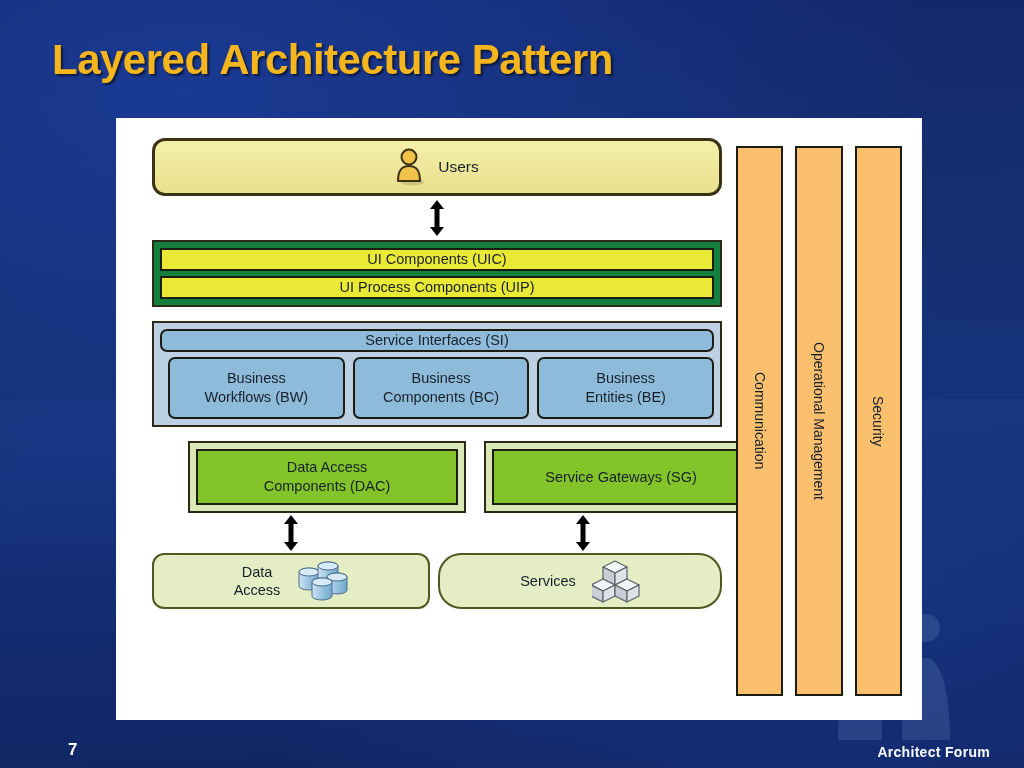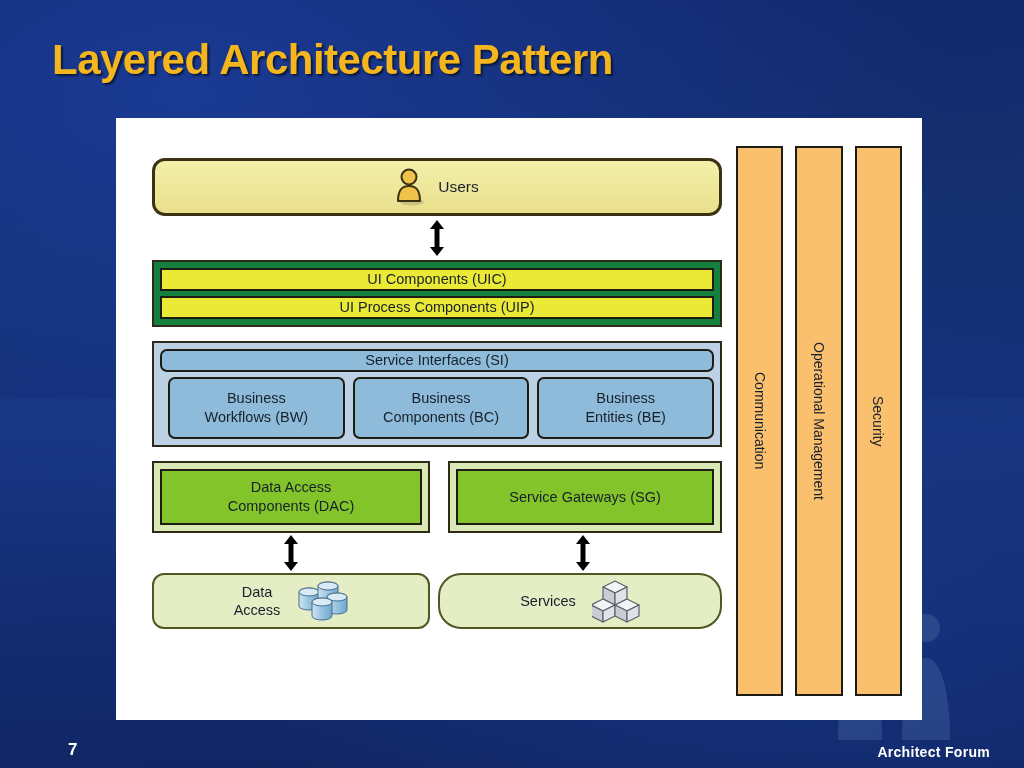--- a/index.html
+++ b/index.html
@@ -89,21 +89,21 @@
     top: 118px;
     width: 806px;
     height: 602px;
     background: #ffffff;
     z-index: 2;
   }
 
   .diagram-inner {
     position: absolute;
     left: 36px;
-    top: 40px;
+    top: 20px;
     width: 570px;
     bottom: 24px;
   }
 
   
   .layer-container {
     border: 2px solid #2e2a17;
     width: 100%;
     padding: 6px;
     display: flex;
@@ -167,20 +167,21 @@
   .biz-layer { background: #bcd1e4; }
   .biz-layer .cell { background: #8ebbd9; border-radius: 7px; }
   .biz-layer .cell.wide { height: 38px; }
   .biz-layer .cell.trio { height: 62px; }
 
   
   .data-row {
     display: flex;
     gap: 18px;
     width: 100%;
+    margin-left: 36px;
   }
   .data-layer {
     background: #d9e8b4;
     flex: 1;
     border: 2px solid #2e2a17;
     padding: 6px;
   }
   .data-layer .cell {
     background: #82c42a;
     height: 56px;

